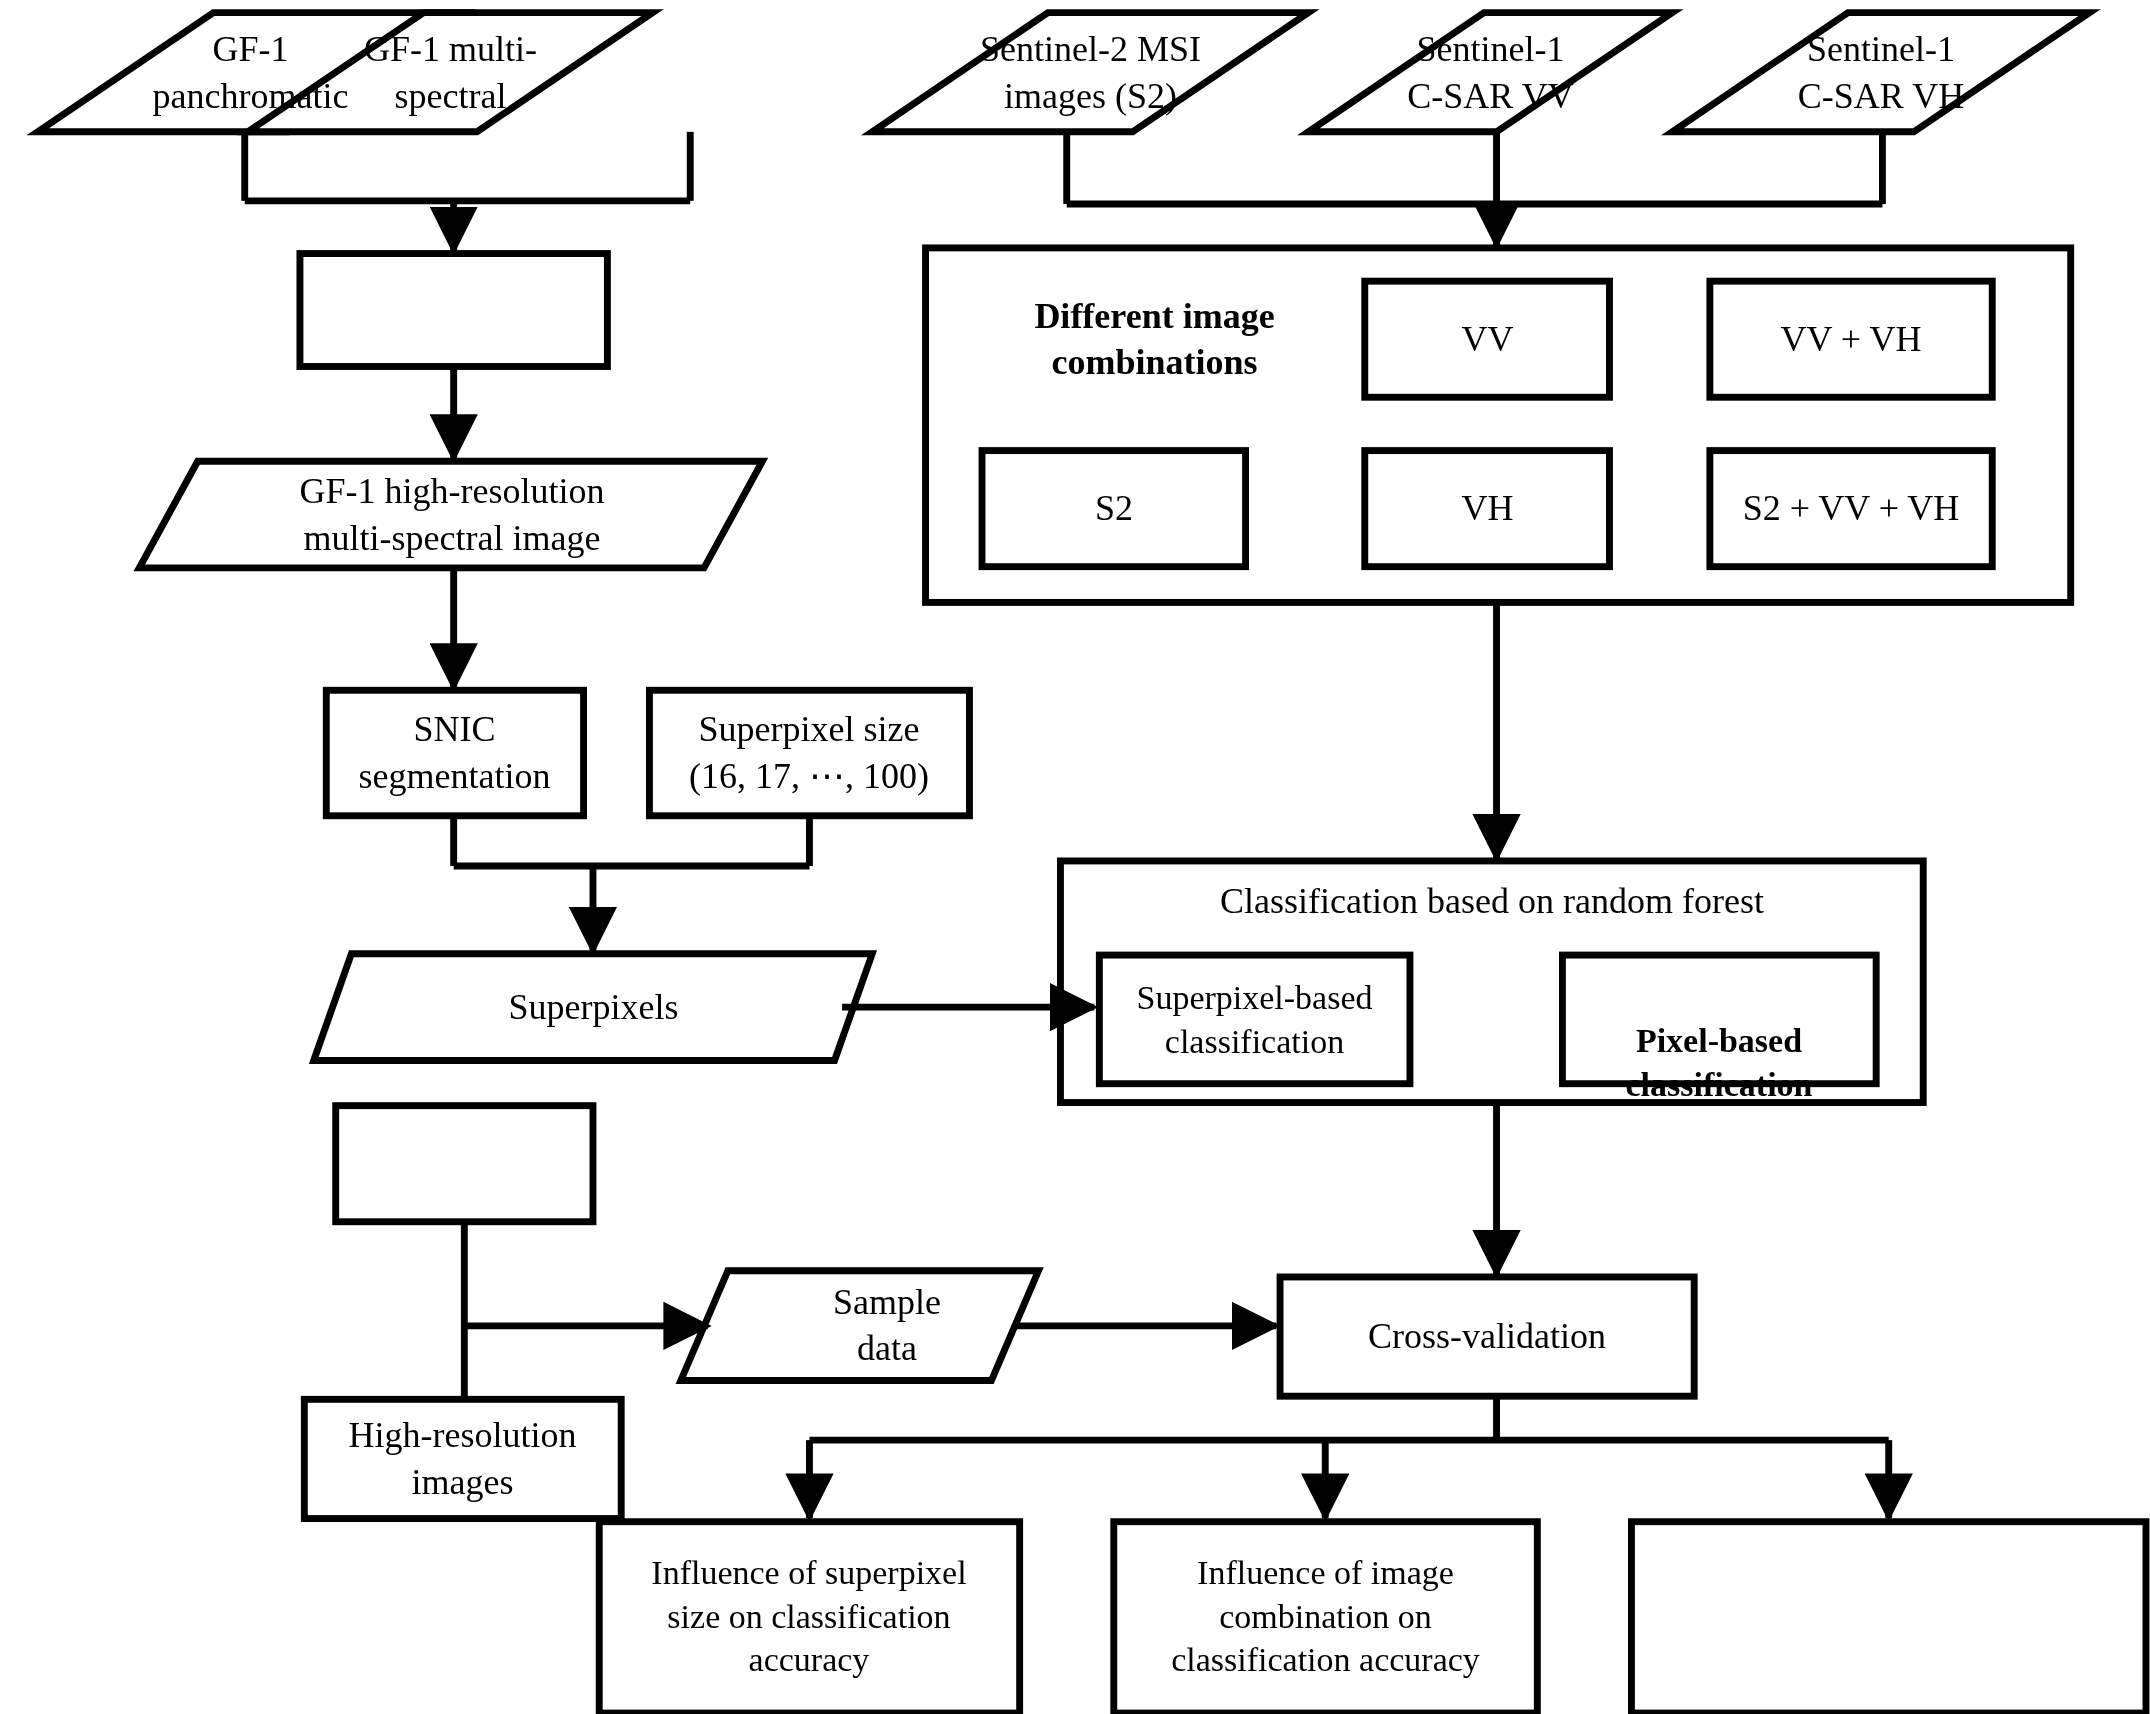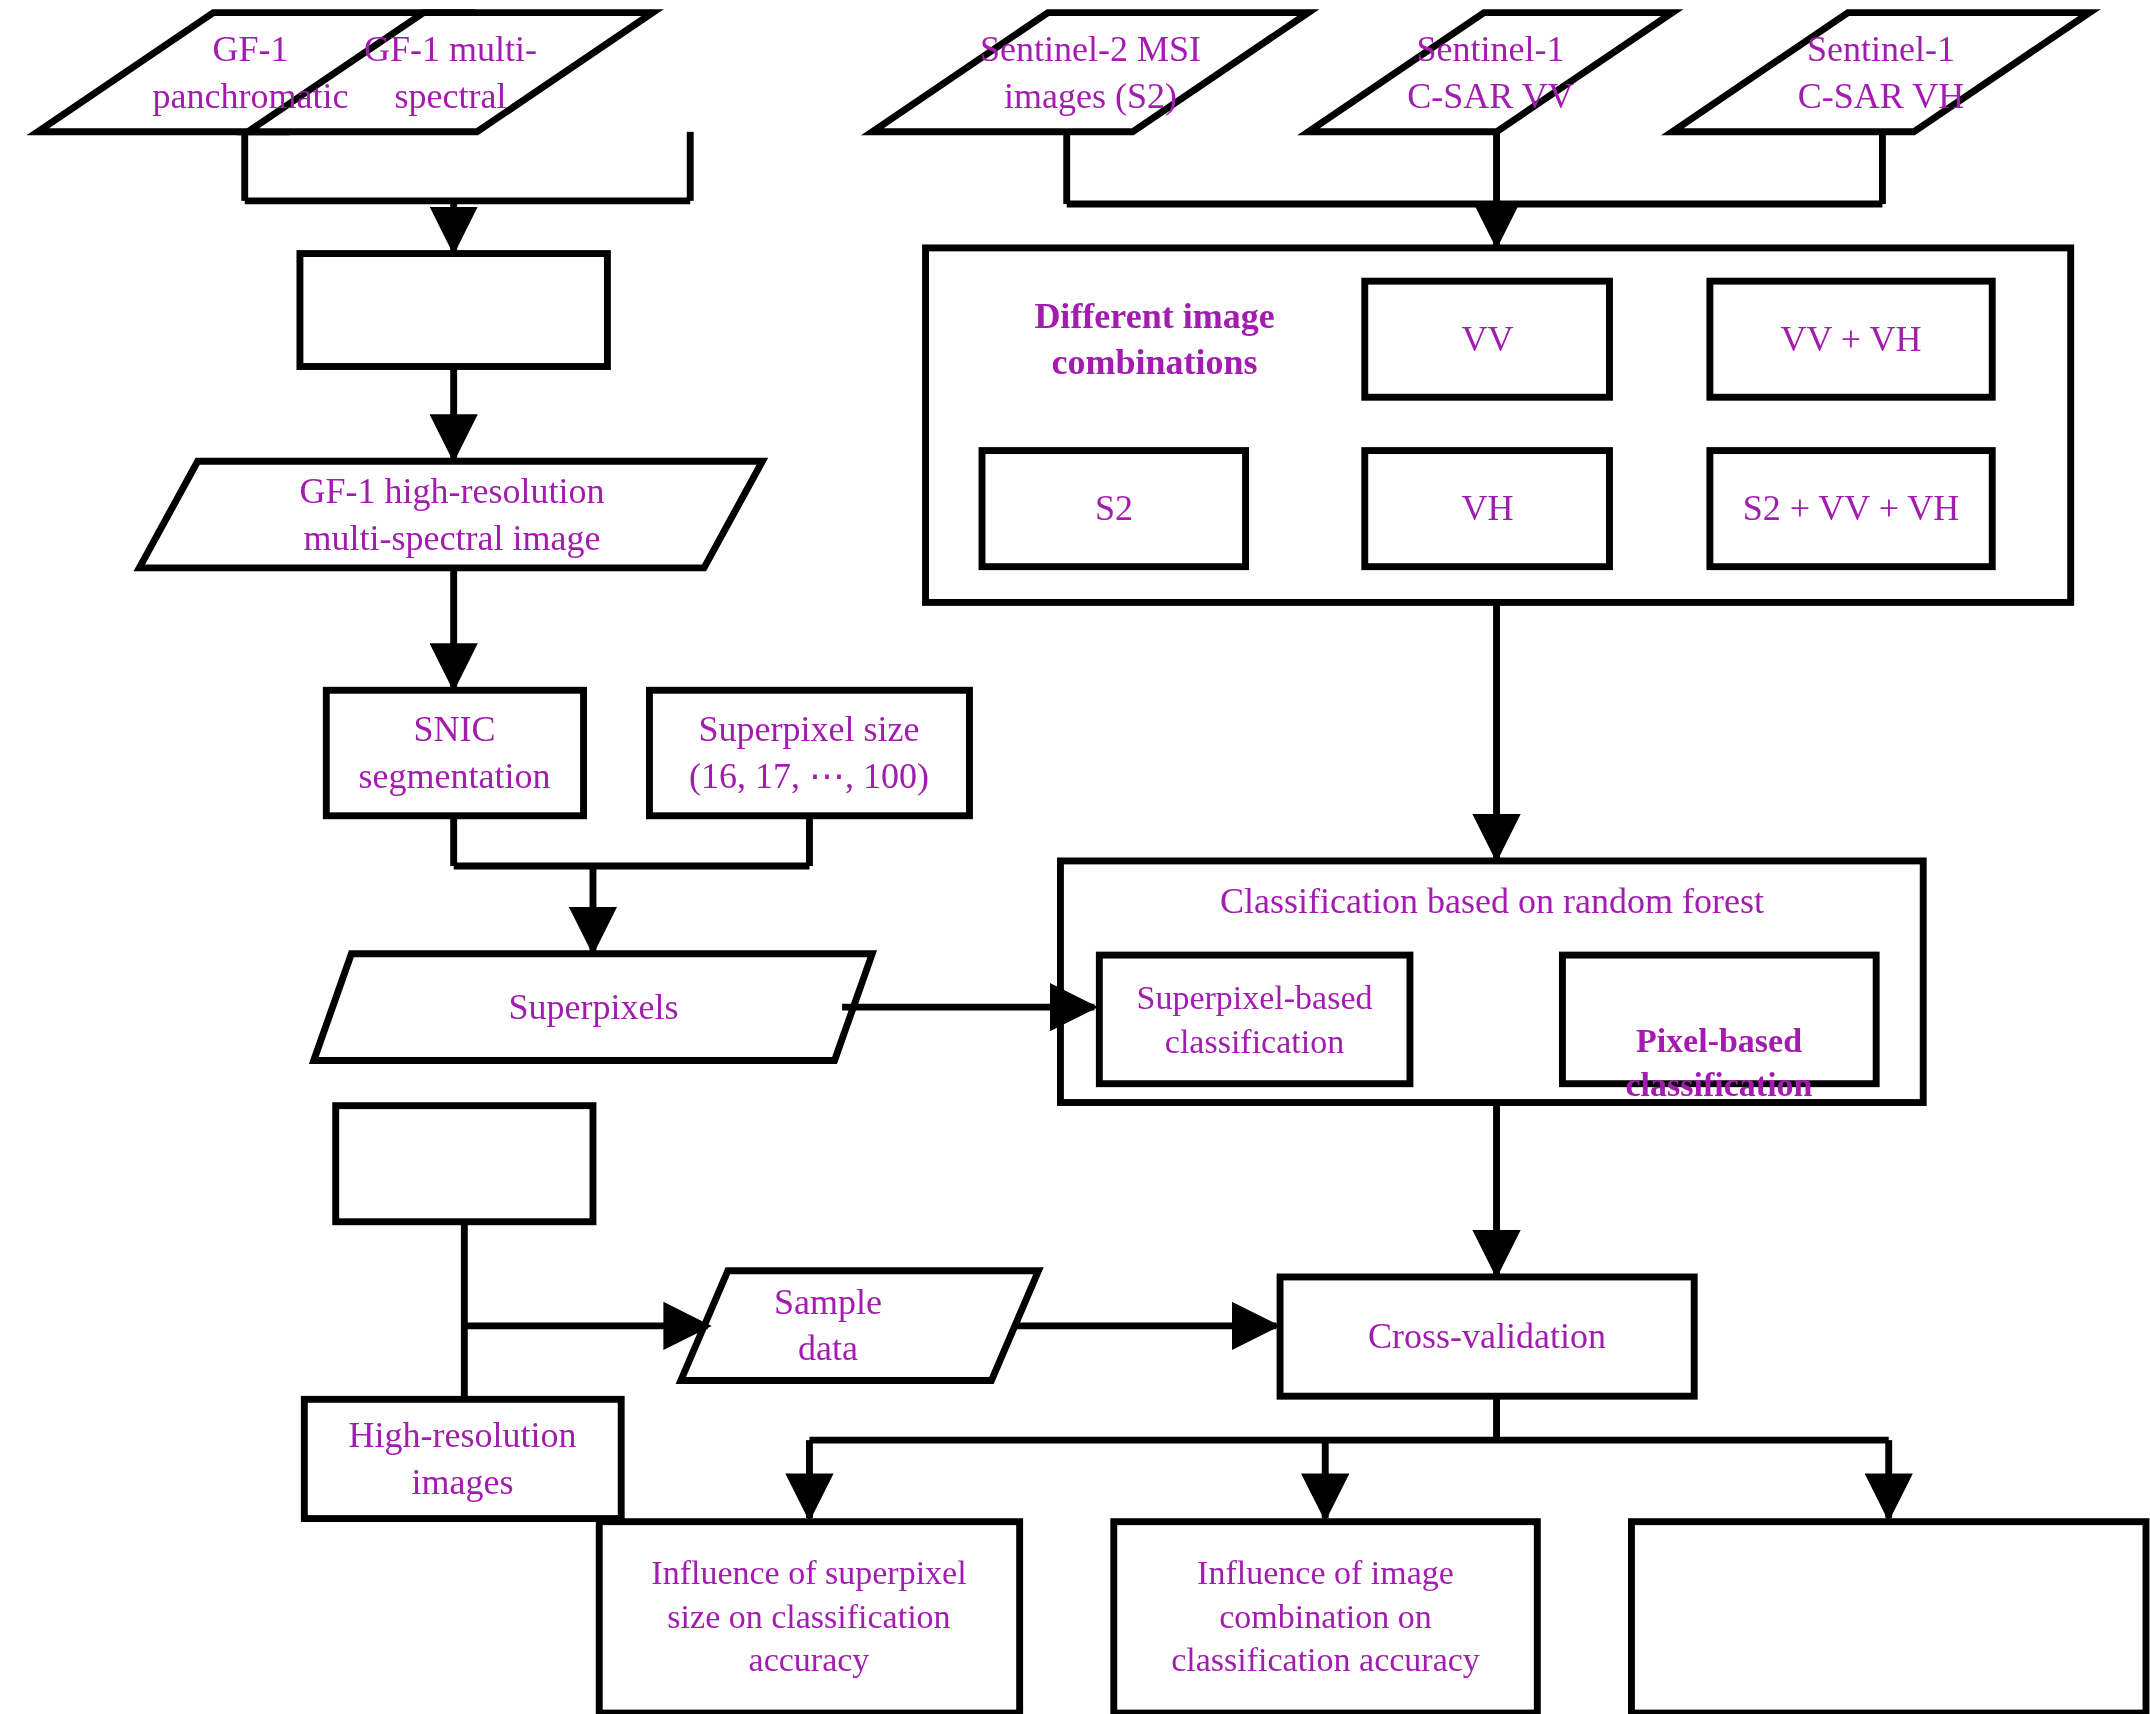--- a/index.html
+++ b/index.html
@@ -23,21 +23,21 @@
   .shape-text {
     position: absolute;
     display: flex;
     flex-direction: column;
     align-items: center;
     justify-content: center;
     text-align: center;
     font-family: "Liberation Serif", "DejaVu Serif", serif;
     font-size: 36px;
     line-height: 1.28;
-    color: #a21caf;
+    color: #000000;
     pointer-events: none;
     white-space: pre-line;
   }
   .shape-text.bold { font-weight: bold; }
   .shape-text.small { font-size: 34px; }
   .hit {
     position: absolute;
     background: transparent;
   }
 </style>
@@ -163,21 +163,21 @@
 
   <div class="shape-text" style="left:649px; top:690px; width:320px; height:125px;">Superpixel size
 (16, 17, ⋯, 100)</div>
 
   <div class="shape-text" style="left:333px; top:954px; width:521px; height:107px;">Superpixels</div>
 
 
   <div class="shape-text" style="left:304px; top:1399px; width:317px; height:119px;">High-resolution
 images</div>
 
-  <div class="shape-text" style="left:665px; top:1270px; width:326px; height:110px;">Sample
+  <div class="shape-text" style="left:724px; top:1270px; width:326px; height:110px;">Sample
 data</div>
 
   <div class="shape-text" style="left:1280px; top:1277px; width:414px; height:119px;">Cross-validation</div>
 
   <div class="shape-text bold" style="left:963px; top:281px; width:383px; height:116px;">Different image
 combinations</div>
 
   <div class="shape-text" style="left:1365px; top:281px; width:245px; height:116px;">VV</div>
 
   <div class="shape-text" style="left:1710px; top:281px; width:282px; height:116px;">VV + VH</div>

